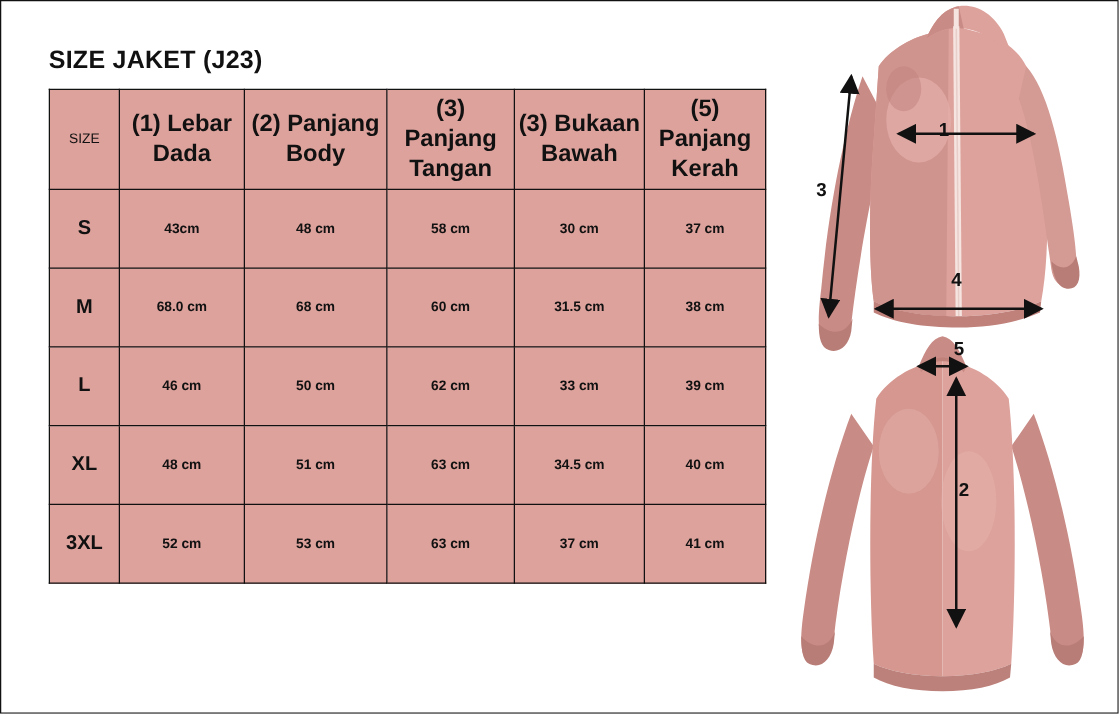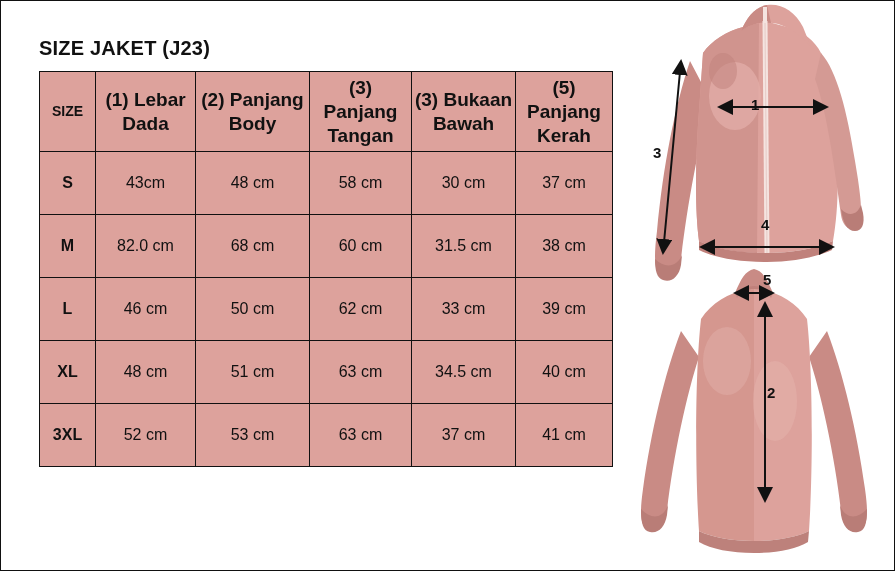--- a/index.html
+++ b/index.html
@@ -42,35 +42,35 @@
   table.size-table {
     border-collapse: collapse;
     width: 573px;
     table-layout: fixed;
   }
   table.size-table td, table.size-table th {
     border: 1px solid #111;
     background: #dda29c;
     text-align: center;
     vertical-align: middle;
-    font-size: 16px;
+    font-size: 11px;
     color: #111;
-    font-weight: normal;
+    font-weight: bold;
     padding: 0;
   }
   table.size-table thead th {
     height: 52px;
     font-weight: bold;
     font-size: 19px;
     line-height: 1.25;
     padding: 4px 2px;
   }
   table.size-table thead th.size-col {
-    font-size: 14px;
-    font-weight: bold;
+    font-size: 11px;
+    font-weight: normal;
   }
   table.size-table tbody td {
     height: 62px;
   }
   table.size-table tbody td.size-label {
     font-weight: bold;
     font-size: 16px;
   }
   col.c0 { width: 56px; }
   col.c1 { width: 100px; }
@@ -124,21 +124,21 @@
         <tr>
           <td class="size-label">S</td>
           <td>43cm</td>
           <td>48 cm</td>
           <td>58 cm</td>
           <td>30 cm</td>
           <td>37 cm</td>
         </tr>
         <tr>
           <td class="size-label">M</td>
-          <td>82.0 cm</td>
+          <td>68.0 cm</td>
           <td>68 cm</td>
           <td>60 cm</td>
           <td>31.5 cm</td>
           <td>38 cm</td>
         </tr>
         <tr>
           <td class="size-label">L</td>
           <td>46 cm</td>
           <td>50 cm</td>
           <td>62 cm</td>

